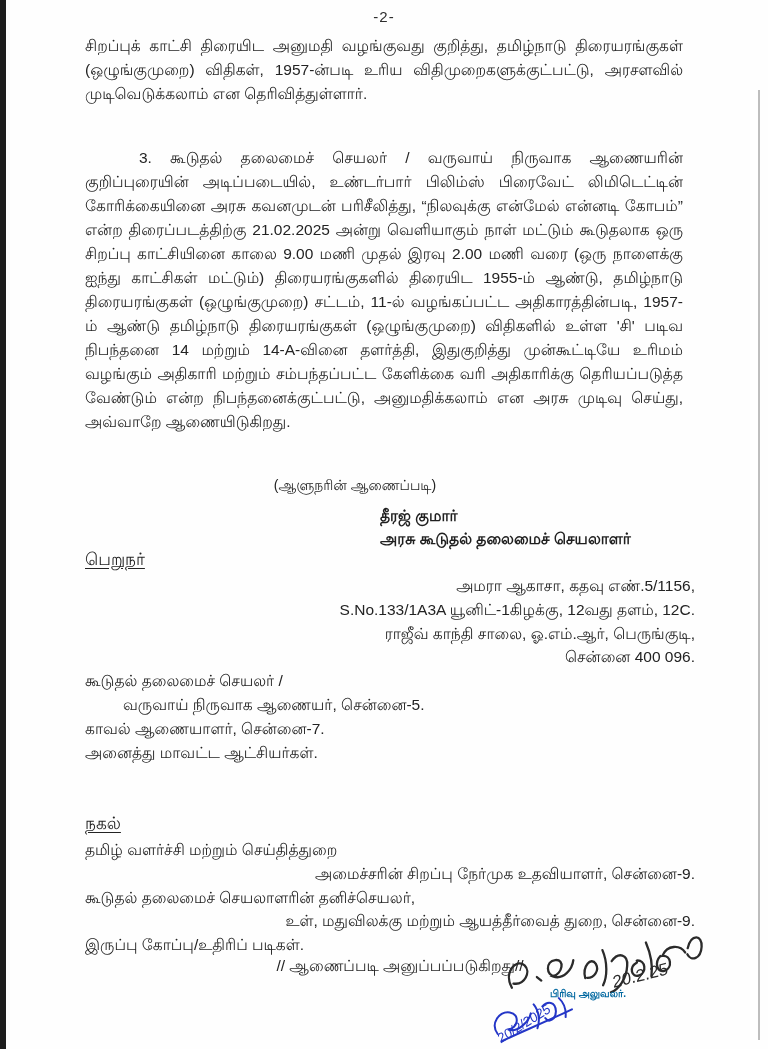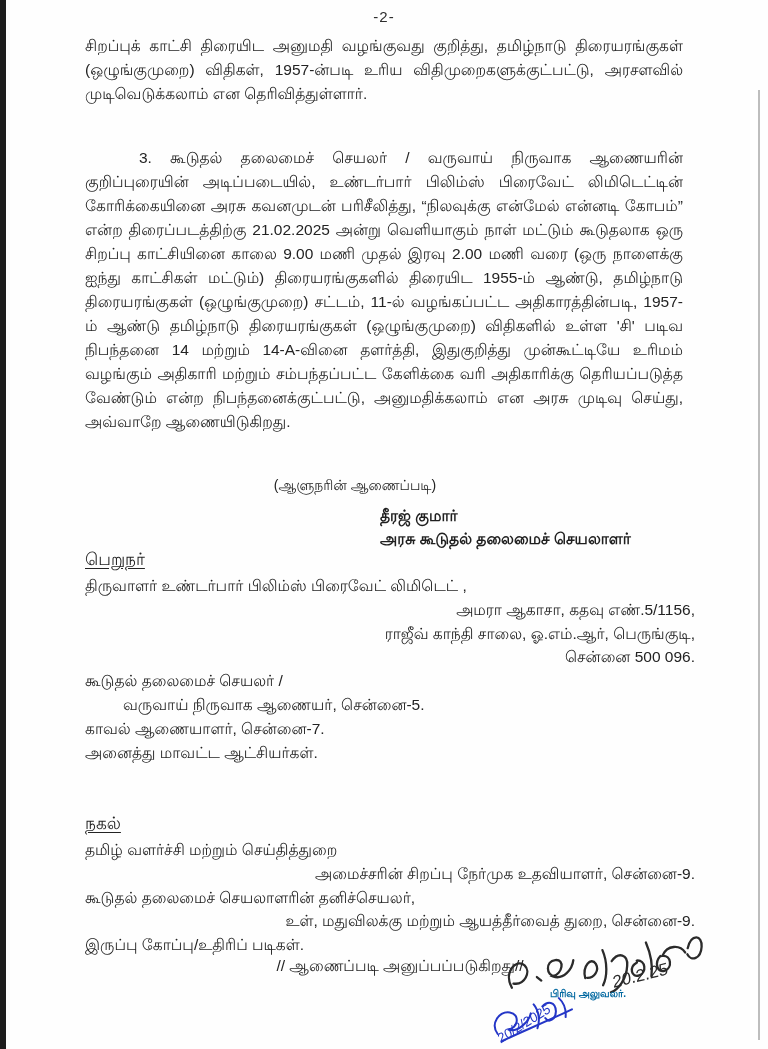--- a/index.html
+++ b/index.html
@@ -52,24 +52,24 @@
   <div class="by-order">(ஆளுநரின் ஆணைப்படி)</div>
 
   <div class="sign-block">
     <div>தீரஜ் குமார்</div>
     <div>அரசு கூடுதல் தலைமைச் செயலாளர்</div>
   </div>
 
   <div class="list-heading h-recipients"><span>பெறுநர்</span></div>
 
   <div class="doc-list recipients-list">
-    <div>திருவாளர் உண்டர்பார் பிலிம்ஸ் பிரைவேட் லிமிடெட் ,</div>
     <div class="ind1">அமரா ஆகாசா, கதவு எண்.5/1156,</div>
+    <div class="ind1">S.No.133/1A3A யூனிட்-1கிழக்கு, 12வது தளம், 12C.</div>
     <div class="ind1">ராஜீவ் காந்தி சாலை, ஓ.எம்.ஆர், பெருங்குடி,</div>
-    <div class="ind1">சென்னை 500 096.</div>
+    <div class="ind1">சென்னை 400 096.</div>
     <div>கூடுதல் தலைமைச் செயலர் /</div>
     <div class="ind2">வருவாய் நிருவாக ஆணையர், சென்னை-5.</div>
     <div>காவல் ஆணையாளர், சென்னை-7.</div>
     <div>அனைத்து மாவட்ட ஆட்சியர்கள்.</div>
   </div>
 
   <div class="list-heading h-copy"><span>நகல்</span></div>
 
   <div class="doc-list copy-list">
     <div>தமிழ் வளர்ச்சி மற்றும் செய்தித்துறை</div>

